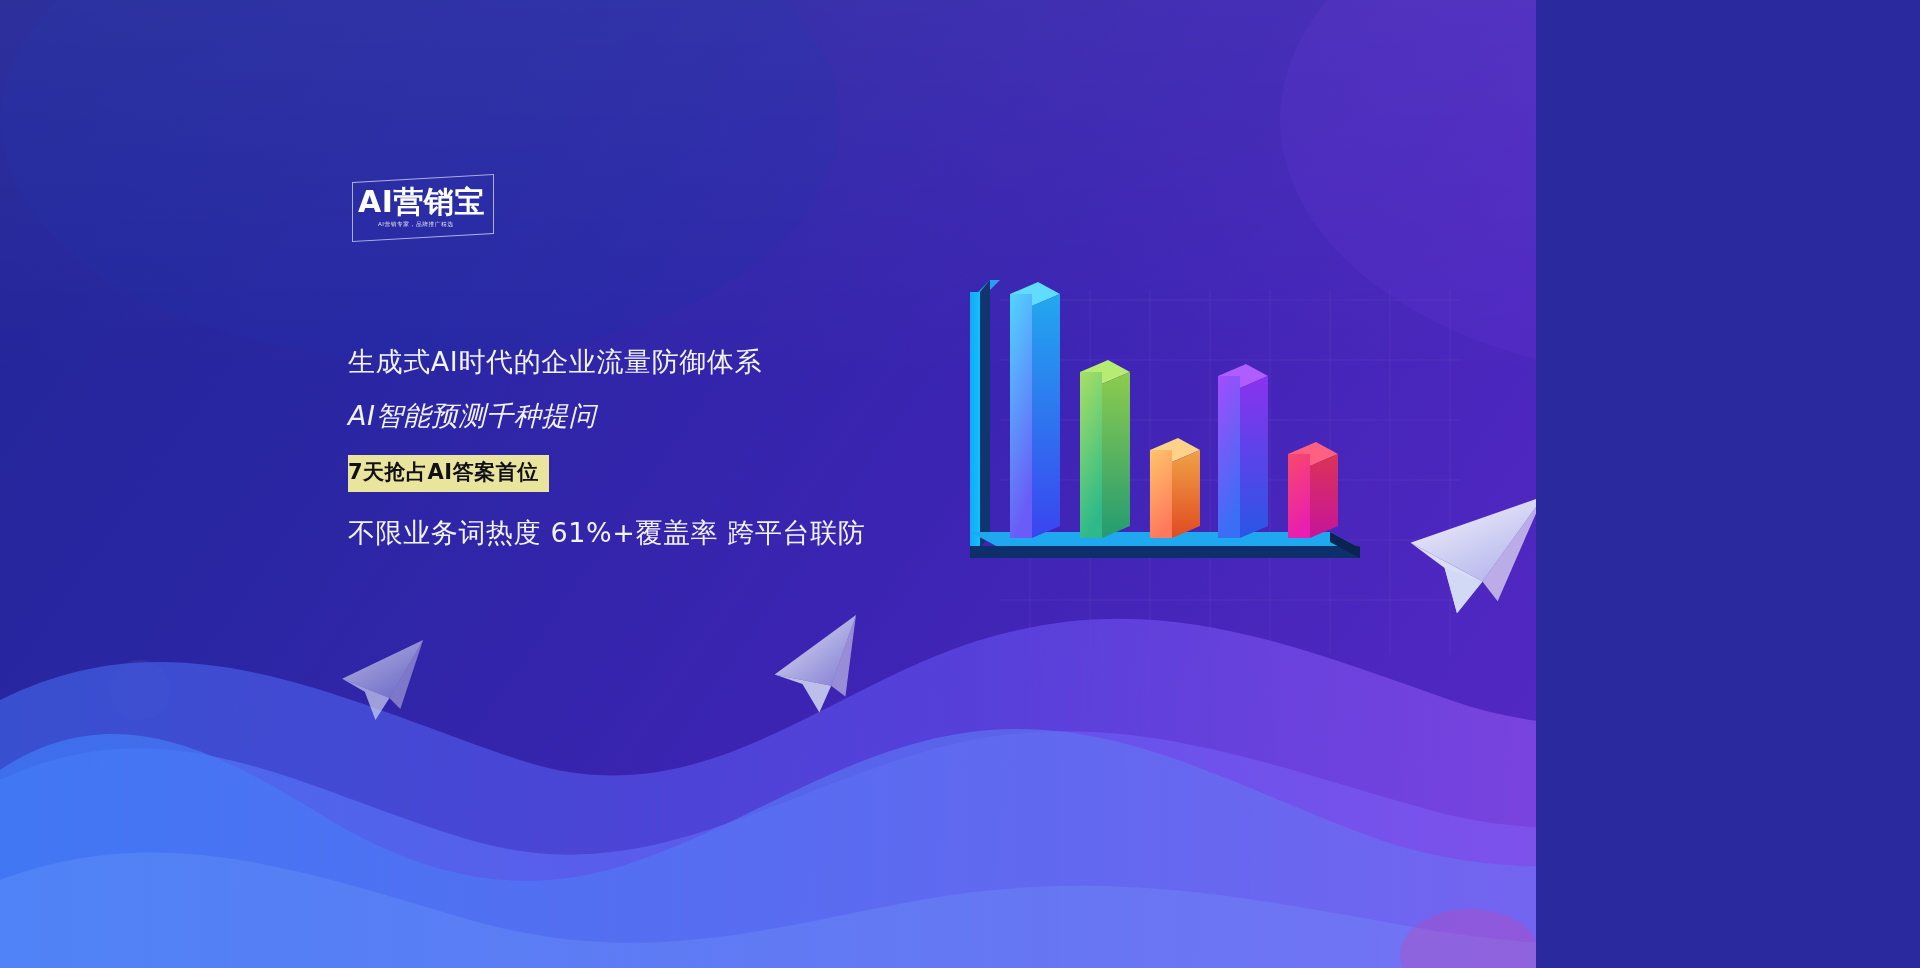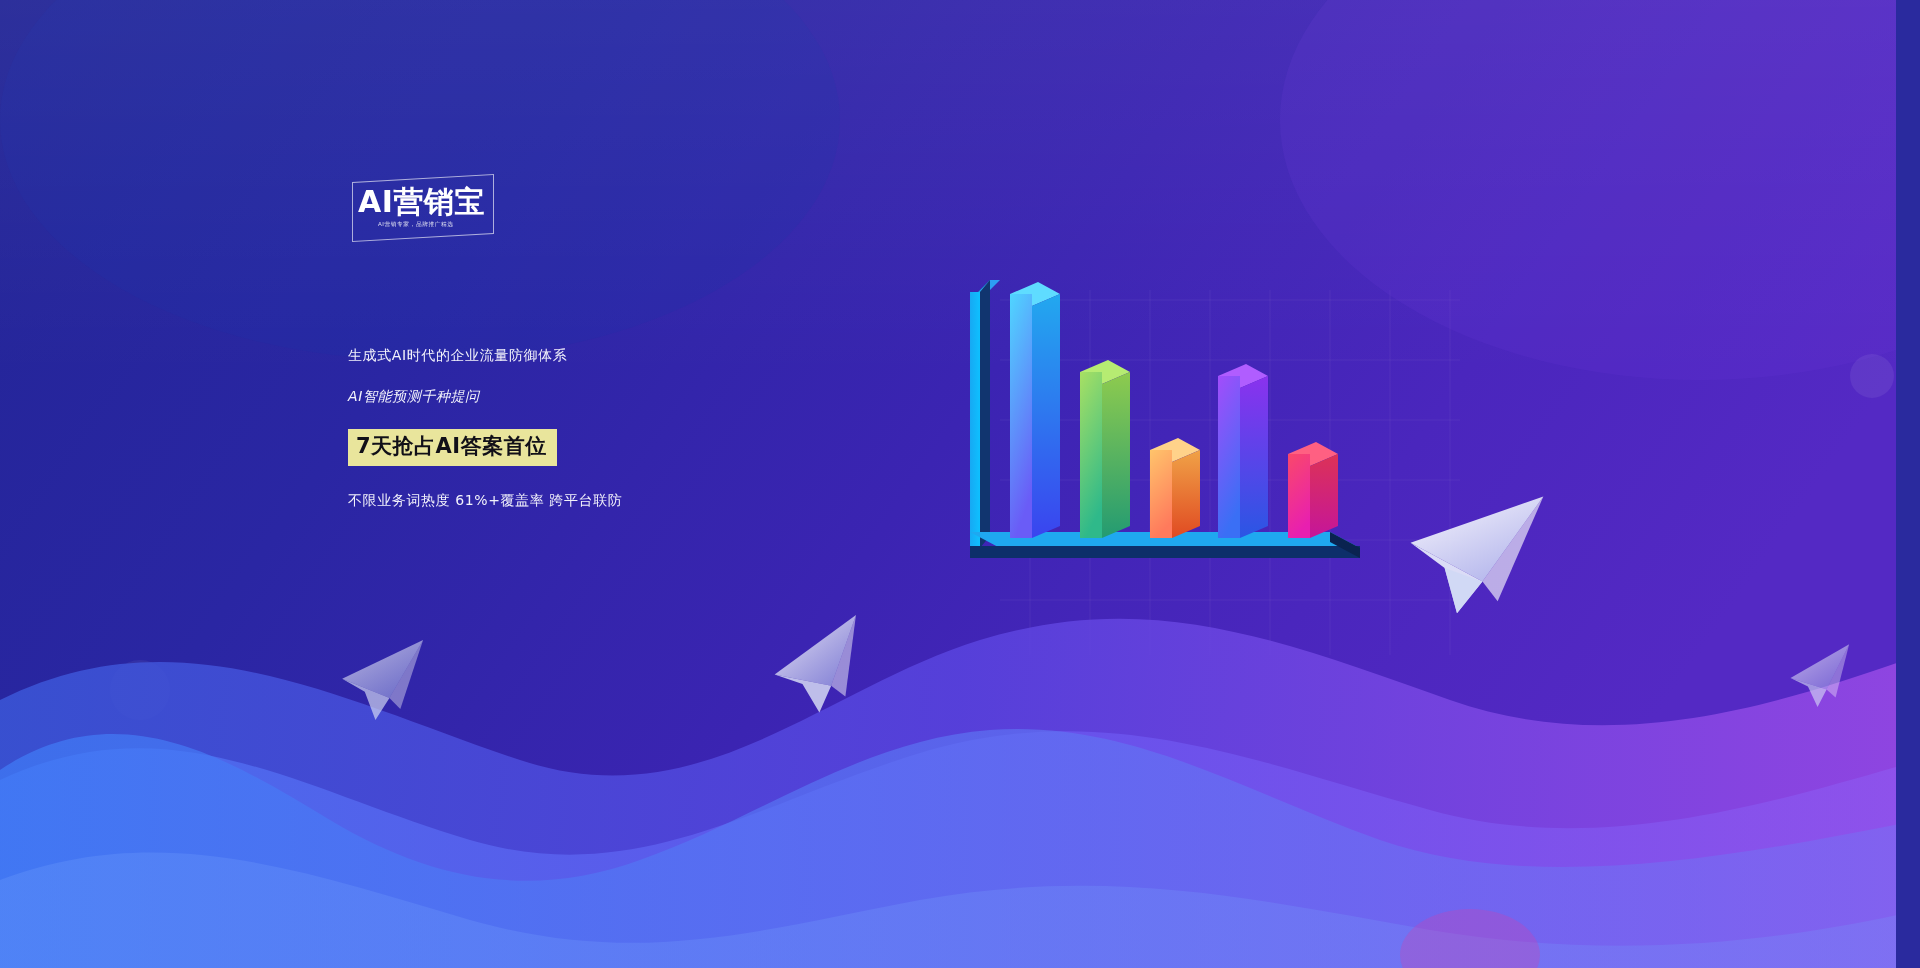--- a/index.html
+++ b/index.html
@@ -1,21 +1,21 @@
 <!DOCTYPE html>
 <html><head>
 <meta charset="utf-8">
 <style>
   html,body{margin:0;padding:0;}
   body{
     width:1920px;height:968px;overflow:hidden;
     font-family:"Liberation Sans","DejaVu Sans",sans-serif;
     background:#2a2a9e;
   }
-  #stage{position:relative;width:1896px;height:968px;overflow:hidden;
+  #stage{position:relative;width:1536px;height:968px;overflow:hidden;
     background:linear-gradient(100deg,#232598 0%,#2a26a2 28%,#3a24b0 55%,#4826bb 78%,#5227c2 100%);
   }
   .bg-layer{position:absolute;inset:0;}
   .bg-svg{position:absolute;left:0;top:0;width:1920px;height:968px;display:block;}
 
   
   #logo{position:absolute;left:352px;top:178px;width:150px;height:62px;}
   #logo .frame{position:absolute;left:0;top:0;width:142px;height:60px;
     border:1.5px solid rgba(255,255,255,.62);
     transform:skewY(-3.2deg);
@@ -26,27 +26,27 @@
     font-family:"DejaVu Sans","Liberation Sans",sans-serif;}
   #logo .ls{position:absolute;left:26px;top:42px;width:120px;
     color:rgba(255,255,255,.85);font-size:6px;letter-spacing:.6px;
     white-space:nowrap;transform:scale(.95);transform-origin:left top;}
 
   
   #copy{position:absolute;left:348px;top:318px;width:700px;}
   #headline{color:#ffffff;font-size:40px;line-height:1.24;font-weight:400;
     letter-spacing:1px;white-space:nowrap;
     font-family:"DejaVu Sans","Liberation Sans",sans-serif;}
-  .sub{color:#f2f2fb;font-size:14px;line-height:1;letter-spacing:.6px;
+  .sub{color:#f2f2fb;font-size:27px;line-height:1;letter-spacing:.6px;
     white-space:nowrap;font-family:"DejaVu Sans","Liberation Sans",sans-serif;}
   #sub1{margin-top:30px;}
   #sub2{margin-top:27px;font-style:italic;}
   #badge-wrap{margin-top:26px;}
   #badge{display:inline-block;background:#e9e59c;color:#111018;
-    font-size:21px;line-height:1;padding:7px 10px 9px 8px;letter-spacing:.5px;
+    font-size:21px;line-height:1;padding:7px 10px 9px 0;letter-spacing:.5px;
     white-space:nowrap;font-weight:700;
     font-family:"DejaVu Sans","Liberation Sans",sans-serif;}
   #sub3{margin-top:27px;}
 
   
   #chart{position:absolute;left:960px;top:280px;width:500px;height:400px;}
   .chart-svg{display:block;}
 </style>
 </head>
 <body>

